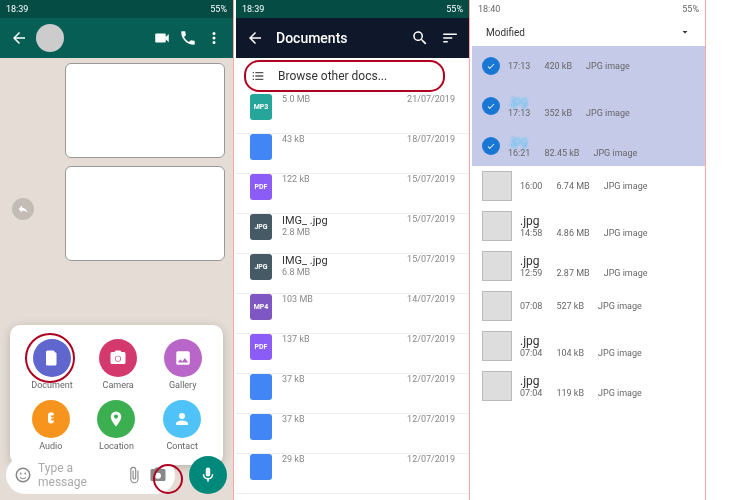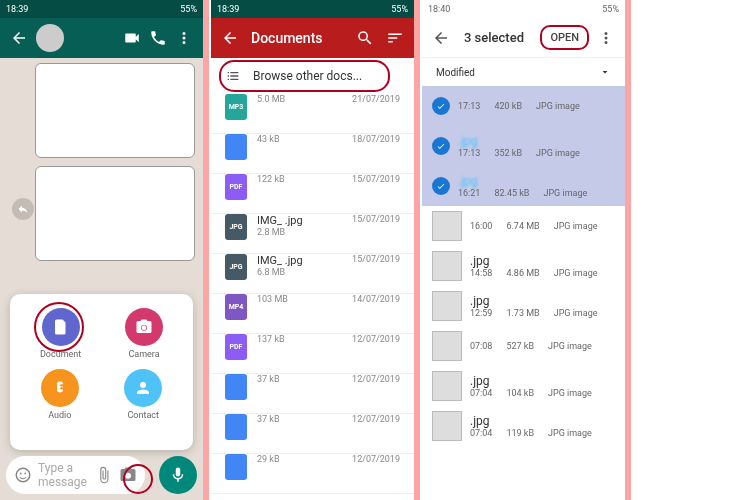--- a/index.html
+++ b/index.html
@@ -1,54 +1,54 @@
 <!DOCTYPE html>
 <html><head>
 <meta charset="utf-8">
 <style>
 *{box-sizing:border-box;margin:0;padding:0;font-family:Roboto,Arial,sans-serif}
 body{background:#fff;width:750px;height:500px;display:flex;gap:2px}
-.phone{width:209px;height:500px;background:#fff;position:relative;border-right:6px solid #fca5a5;overflow:hidden}
+.phone{width:234px;height:500px;background:#fff;position:relative;border-right:1px solid #fca5a5;overflow:hidden}
 .statusbar{height:18px;background:#054d44;color:#fff;font-size:9px;display:flex;align-items:center;padding:0 6px;justify-content:space-between}
 .statusbar.white{background:#fff;color:#666}
 .statusbar .sb-right{display:flex;gap:3px;align-items:center}
 .appbar1{height:40px;background:#075e54;display:flex;align-items:center;padding:0 10px;gap:8px}
 .appbar1 .avatar{width:28px;height:28px;border-radius:50%;background:#ccc}
 .appbar1 .spacer{flex:1}
 .appbar1 svg{width:18px;height:18px;fill:#fff}
 .chatbg{background:#e5ddd5;height:calc(500px - 18px - 40px);position:relative}
 .bubble{position:absolute;right:8px;width:160px;height:95px;background:#fff;border-radius:6px;border:1px solid #999}
 .bubble.b1{top:5px}
 .bubble.b2{top:108px}
 .reply-ico{position:absolute;left:12px;top:140px;width:22px;height:22px;border-radius:50%;background:rgba(0,0,0,.15);display:flex;align-items:center;justify-content:center}
 .reply-ico svg{width:12px;height:12px;fill:#fff}
-.sheet{position:absolute;bottom:50px;left:10px;right:10px;background:#fff;border-radius:10px;padding:14px 8px;box-shadow:0 2px 10px rgba(0,0,0,.2)}
+.sheet{position:absolute;bottom:35px;left:10px;right:10px;background:#fff;border-radius:10px;padding:14px 8px;box-shadow:0 2px 10px rgba(0,0,0,.2)}
 .sheet-row{display:flex;justify-content:space-around;margin-bottom:10px}
-.sheet-row:last-child{margin-bottom:16px}
+.sheet-row:last-child{margin-bottom:0}
 .att{display:flex;flex-direction:column;align-items:center;gap:3px;position:relative}
 .att .circ{width:38px;height:38px;border-radius:50%;display:flex;align-items:center;justify-content:center}
 .att .circ svg{width:18px;height:18px;fill:#fff}
 .att .lbl{font-size:9px;color:#666}
 .circ.doc{background:#5f66cd}
 .circ.cam{background:#d3396d}
 .circ.gal{background:#b866c7}
 .circ.aud{background:#f7941e}
 .circ.loc{background:#3caf50}
 .circ.con{background:#4fc3f7}
 .ring{position:absolute;border:2px solid #b00020;border-radius:50%}
 .ring.doc{width:50px;height:50px;top:-6px;left:-6px}
 .inputbar{position:absolute;bottom:6px;left:6px;right:6px;display:flex;gap:14px;align-items:center}
 .inputpill{flex:1;background:#fff;border-radius:20px;height:38px;display:flex;align-items:center;padding:0 8px;gap:6px}
 .inputpill svg{width:18px;height:18px;fill:#888}
 .inputpill .ph{font-size:12px;color:#aaa;flex:1}
 .micbtn{width:38px;height:38px;border-radius:50%;background:#00897b;display:flex;align-items:center;justify-content:center}
 .micbtn svg{width:18px;height:18px;fill:#fff}
 .ring-attach{position:absolute;bottom:0px;right:44px;width:30px;height:30px;border:2px solid #b00020;border-radius:50%}
 
-.appbar2{height:40px;background:#b91c1c;display:flex;align-items:center;padding:0 10px;gap:12px;color:#fff}
+.appbar2{height:40px;background:#0f172a;display:flex;align-items:center;padding:0 10px;gap:12px;color:#fff}
 .appbar2 .title{font-size:14px;font-weight:500;flex:1}
 .appbar2 svg{width:18px;height:18px;fill:#fff}
 .browse{height:36px;display:flex;align-items:center;padding:0 14px;gap:12px;font-size:12px;color:#333;position:relative}
 .browse svg{width:16px;height:16px;fill:#555}
 .ring-browse{position:absolute;left:8px;right:24px;top:2px;bottom:2px;border:2px solid #b00020;border-radius:15px}
 .docrow{height:40px;display:flex;padding:0 14px;gap:10px;border-bottom:1px solid #eee}
 .docrow .ico{width:22px;height:26px;border-radius:3px;display:flex;align-items:center;justify-content:center;font-size:7px;font-weight:bold;color:#fff}
 .ico.mp3{background:#26a69a}
 .ico.gdoc{background:#4285f4}
 .ico.pdf{background:#8b5cf6}
@@ -124,29 +124,45 @@
         </div>
         <div class="att">
           <div class="circ cam">
               <svg viewBox="0 0 24 24">
                 <circle cx="12" cy="13" r="3.2"></circle>
                 <path d="M9 2l-1.8 2H4a2 2 0 00-2 2v12a2 2 0 002 2h16a2 2 0 002-2V6a2 2 0 00-2-2h-3.2L15 2H9zm3 15a4 4 0 110-8 4 4 0 010 8z"></path>
               </svg>
             </div>
           <span class="lbl">Camera</span>
         </div>
+        <div class="att">
+          <div class="circ gal">
+              <svg viewBox="0 0 24 24">
+                <path d="M21 19V5a2 2 0 00-2-2H5a2 2 0 00-2 2v14a2 2 0 002 2h14a2 2 0 002-2zM8.5 13.5l2.5 3 3.5-4.5 4.5 6H5z"></path>
+              </svg>
+            </div>
+          <span class="lbl">Gallery</span>
+        </div>
       </div>
       <div class="sheet-row">
         <div class="att">
           <div class="circ aud">
               <svg viewBox="0 0 24 24">
                 <path d="M12 3a4 4 0 014 4h-2.5a1.5 1.5 0 000 3H16v1h-2.5a1.5 1.5 0 000 3H16a4 4 0 11-8 0V7a4 4 0 014-4z"></path>
               </svg>
             </div>
           <span class="lbl">Audio</span>
+        </div>
+        <div class="att">
+          <div class="circ loc">
+              <svg viewBox="0 0 24 24">
+                <path d="M12 2a7 7 0 00-7 7c0 5.25 7 13 7 13s7-7.75 7-13a7 7 0 00-7-7zm0 9.5A2.5 2.5 0 1112 6a2.5 2.5 0 010 5.5z"></path>
+              </svg>
+            </div>
+          <span class="lbl">Location</span>
         </div>
         <div class="att">
           <div class="circ con">
               <svg viewBox="0 0 24 24">
                 <path d="M12 12a4 4 0 100-8 4 4 0 000 8zm0 2c-2.67 0-8 1.34-8 4v2h16v-2c0-2.66-5.33-4-8-4z"></path>
               </svg>
             </div>
           <span class="lbl">Contact</span>
         </div>
       </div>
@@ -288,33 +304,20 @@
     </div>
 </div>
 
 <div class="phone">
   <div class="statusbar white">
     <span>18:40</span>
     <span class="sb-right">
         <span>55%</span>
       </span>
   </div>
-  <div class="appbar3">
-    <svg viewBox="0 0 24 24" style="fill:#555">
-        <path d="M20 11H7.8l5.6-5.6L12 4l-8 8 8 8 1.4-1.4L7.8 13H20z"></path>
-      </svg>
-    <span class="title">3 selected</span>
-    <span class="open">
-      <span>OPEN</span>
-      <span class="ring-open"></span>
-    </span>
-    <svg viewBox="0 0 24 24">
-        <path d="M12 8a2 2 0 100-4 2 2 0 000 4zm0 2a2 2 0 100 4 2 2 0 000-4zm0 6a2 2 0 100 4 2 2 0 000-4z"></path>
-      </svg>
-  </div>
   <div class="sortrow">
     <span>Modified</span>
     <svg viewBox="0 0 24 24">
         <path d="M7 10l5 5 5-5z"></path>
       </svg>
   </div>
   <div id="filelist">
       <div class="filerow sel">
         <div class="chk">
           <svg viewBox="0 0 24 24">
@@ -381,21 +384,21 @@
             <span>JPG image</span>
           </div>
         </div>
       </div>
       <div class="filerow">
         <div class="thumb"></div>
         <div class="info">
           <div class="fn ">.jpg</div>
           <div class="meta">
             <span>12:59</span>
-            <span>1.73 MB</span>
+            <span>2.87 MB</span>
             <span>JPG image</span>
           </div>
         </div>
       </div>
       <div class="filerow">
         <div class="thumb"></div>
         <div class="info">
           <div class="fn "></div>
           <div class="meta">
             <span>07:08</span>

